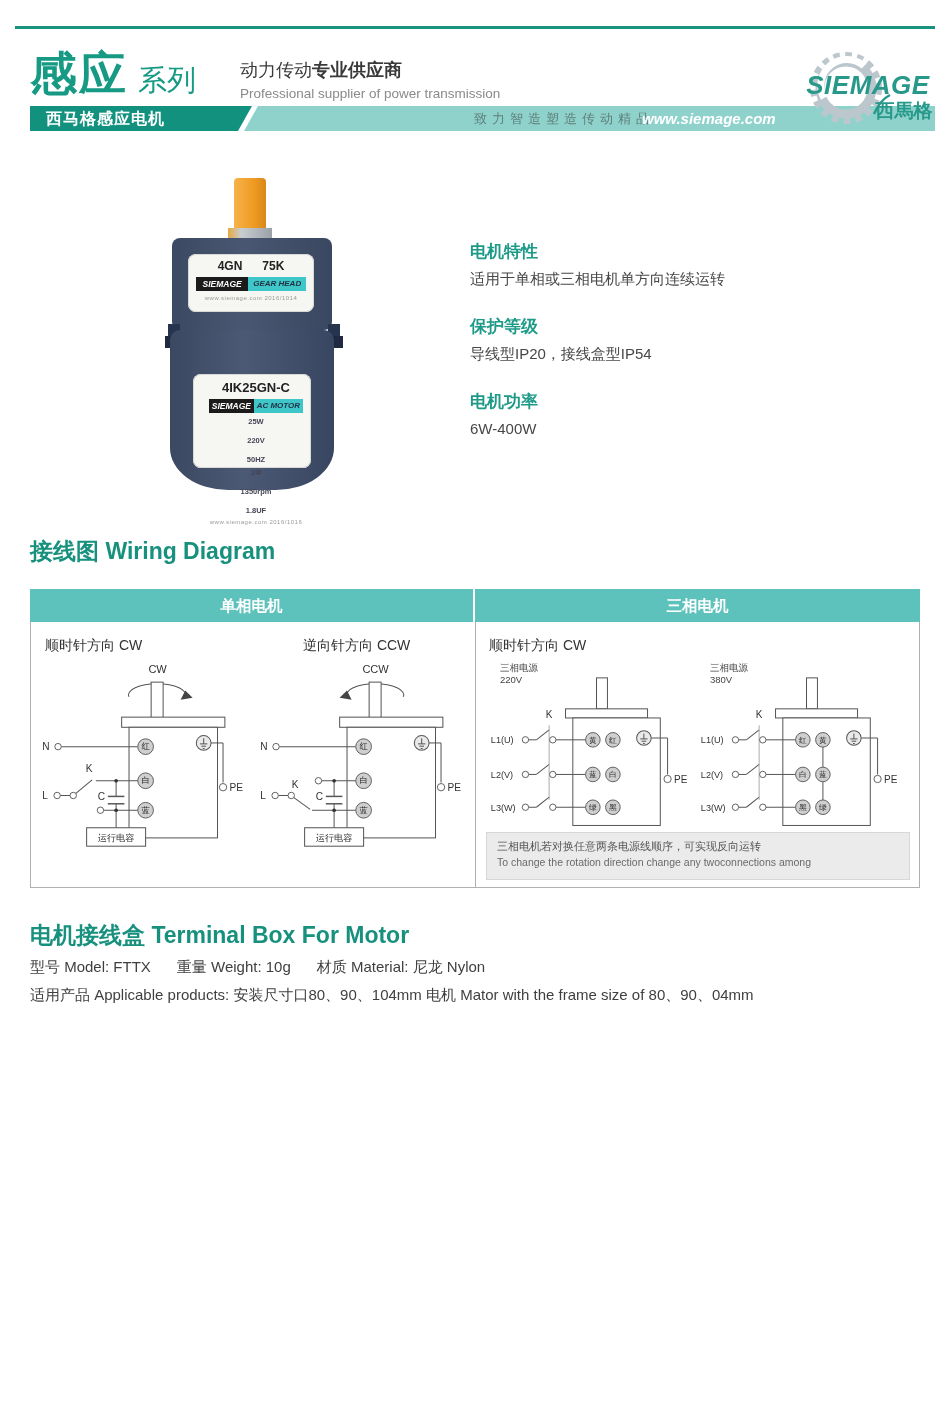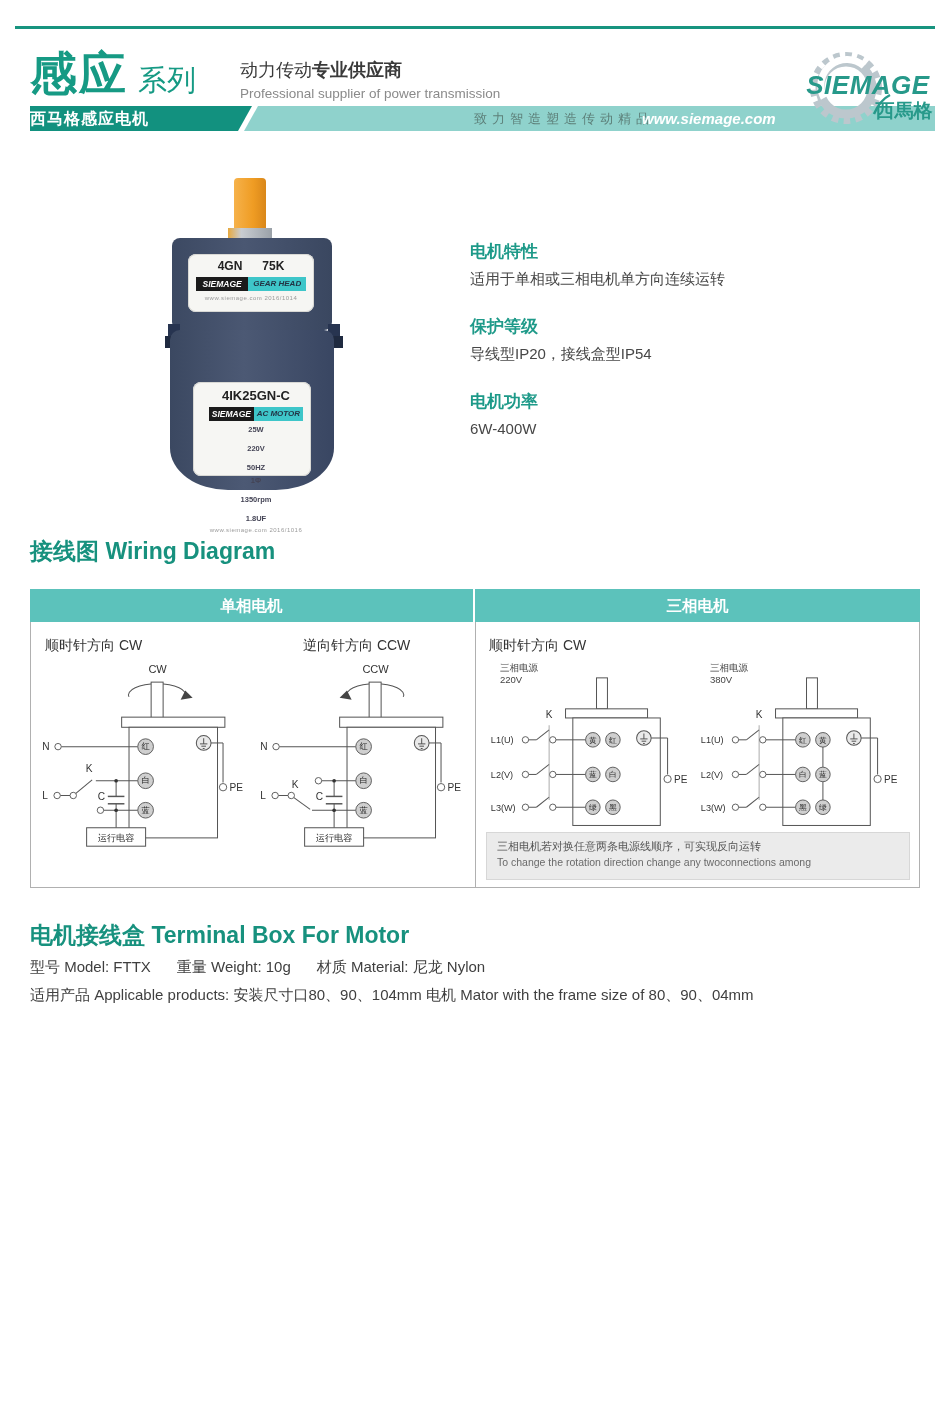--- a/index.html
+++ b/index.html
@@ -12,38 +12,38 @@
   .top-rule{left:15px;top:26px;width:920px;height:3px;background:#17948100;background:#17947f;}
   .series{left:30px;top:50px;display:flex;align-items:flex-end;}
   .series .big{font-size:47px;font-weight:900;color:#169a84;line-height:1;letter-spacing:2px;}
   .series .small{font-size:29px;color:#169a84;line-height:1;margin-left:10px;margin-bottom:2px;}
   .supplier{left:240px;top:58px;}
   .supplier .cn{font-size:18px;color:#3a3a3a;}
   .supplier .cn b{font-weight:800;}
   .supplier .en{font-size:13.5px;color:#8a8a8a;margin-top:4px;}
   .bar-dark{left:30px;top:106px;width:222px;height:25px;background:#12917f;
     clip-path:polygon(0 0,100% 0,calc(100% - 14px) 100%,0 100%);}
-  .bar-dark span{display:block;line-height:25px;font-size:16px;font-weight:700;color:#fff;letter-spacing:1px;}
+  .bar-dark span{display:block;padding-left:16px;line-height:25px;font-size:16px;font-weight:700;color:#fff;letter-spacing:1px;}
   .bar-light{left:244px;top:106px;width:691px;height:25px;background:#8fd2cc;
     clip-path:polygon(14px 0,100% 0,100% 100%,0 100%);}
   .bar-light .slogan{position:absolute;left:230px;top:0;line-height:25px;font-size:13px;color:#5d807a;letter-spacing:5px;}
   .bar-light .site{position:absolute;left:398px;top:0;line-height:25px;font-size:15px;color:#fff;font-weight:700;font-style:italic;}
   .logo{left:788px;top:38px;width:150px;height:100px;}
 
   
   .motor{left:170px;top:178px;width:168px;height:315px;}
   .shaft{position:absolute;left:64px;top:0;width:32px;height:52px;background:linear-gradient(90deg,#f6b24b,#ef9c23 60%,#d9871a);border-radius:4px 4px 0 0;}
   .collar{position:absolute;left:58px;top:50px;width:44px;height:11px;background:linear-gradient(90deg,#e7a93f,#c9cdd2 30%,#9aa1a8);}
   .gearhead{position:absolute;left:2px;top:60px;width:160px;height:92px;background:linear-gradient(90deg,#3c4962,#4a5772 45%,#3a4760);border-radius:8px;}
   .ghtab{position:absolute;top:146px;width:12px;height:14px;background:#273450;}
   .mbody{position:absolute;left:0;top:152px;width:164px;height:160px;background:linear-gradient(90deg,#3b4861,#4c5974 45%,#394662);border-radius:10px 10px 58px 58px / 10px 10px 42px 42px;}
   .ear{position:absolute;top:158px;width:12px;height:12px;background:#1f2a40;}
   .plate{position:absolute;background:#f6f6f3;border-radius:8px;box-shadow:0 0 0 1px #d8d8d4 inset;text-align:center;}
   .plate1{left:18px;top:76px;width:126px;height:58px;padding-top:5px;box-sizing:border-box;}
-  .plate2{left:23px;top:204px;width:118px;height:94px;padding-top:6px;box-sizing:border-box;padding-left:8px;}
+  .plate2{left:23px;top:196px;width:118px;height:94px;padding-top:6px;box-sizing:border-box;padding-left:8px;}
   .mrow{display:flex;justify-content:center;gap:20px;font-weight:800;color:#222;}
   .plate1 .mrow{font-size:12px;}
   .plate2 .model{font-size:13px;font-weight:800;color:#222;}
   .brandbar{display:flex;margin:4px 8px 0 8px;height:14px;}
   .brandbar .bb-l{flex:1;background:#1b1b1b;color:#fff;font-size:8.5px;font-style:italic;font-weight:800;line-height:14px;}
   .brandbar .bb-r{flex:1.1;background:#3ec6c9;color:#234;font-size:8px;font-style:italic;font-weight:800;line-height:14px;}
   .specline{display:flex;justify-content:center;gap:10px;font-size:7.5px;font-weight:700;color:#445;margin-top:4px;flex-direction:column;}
   .foot-note{font-size:6px;color:#9a9a9a;margin-top:4px;letter-spacing:.5px;}
 
   

